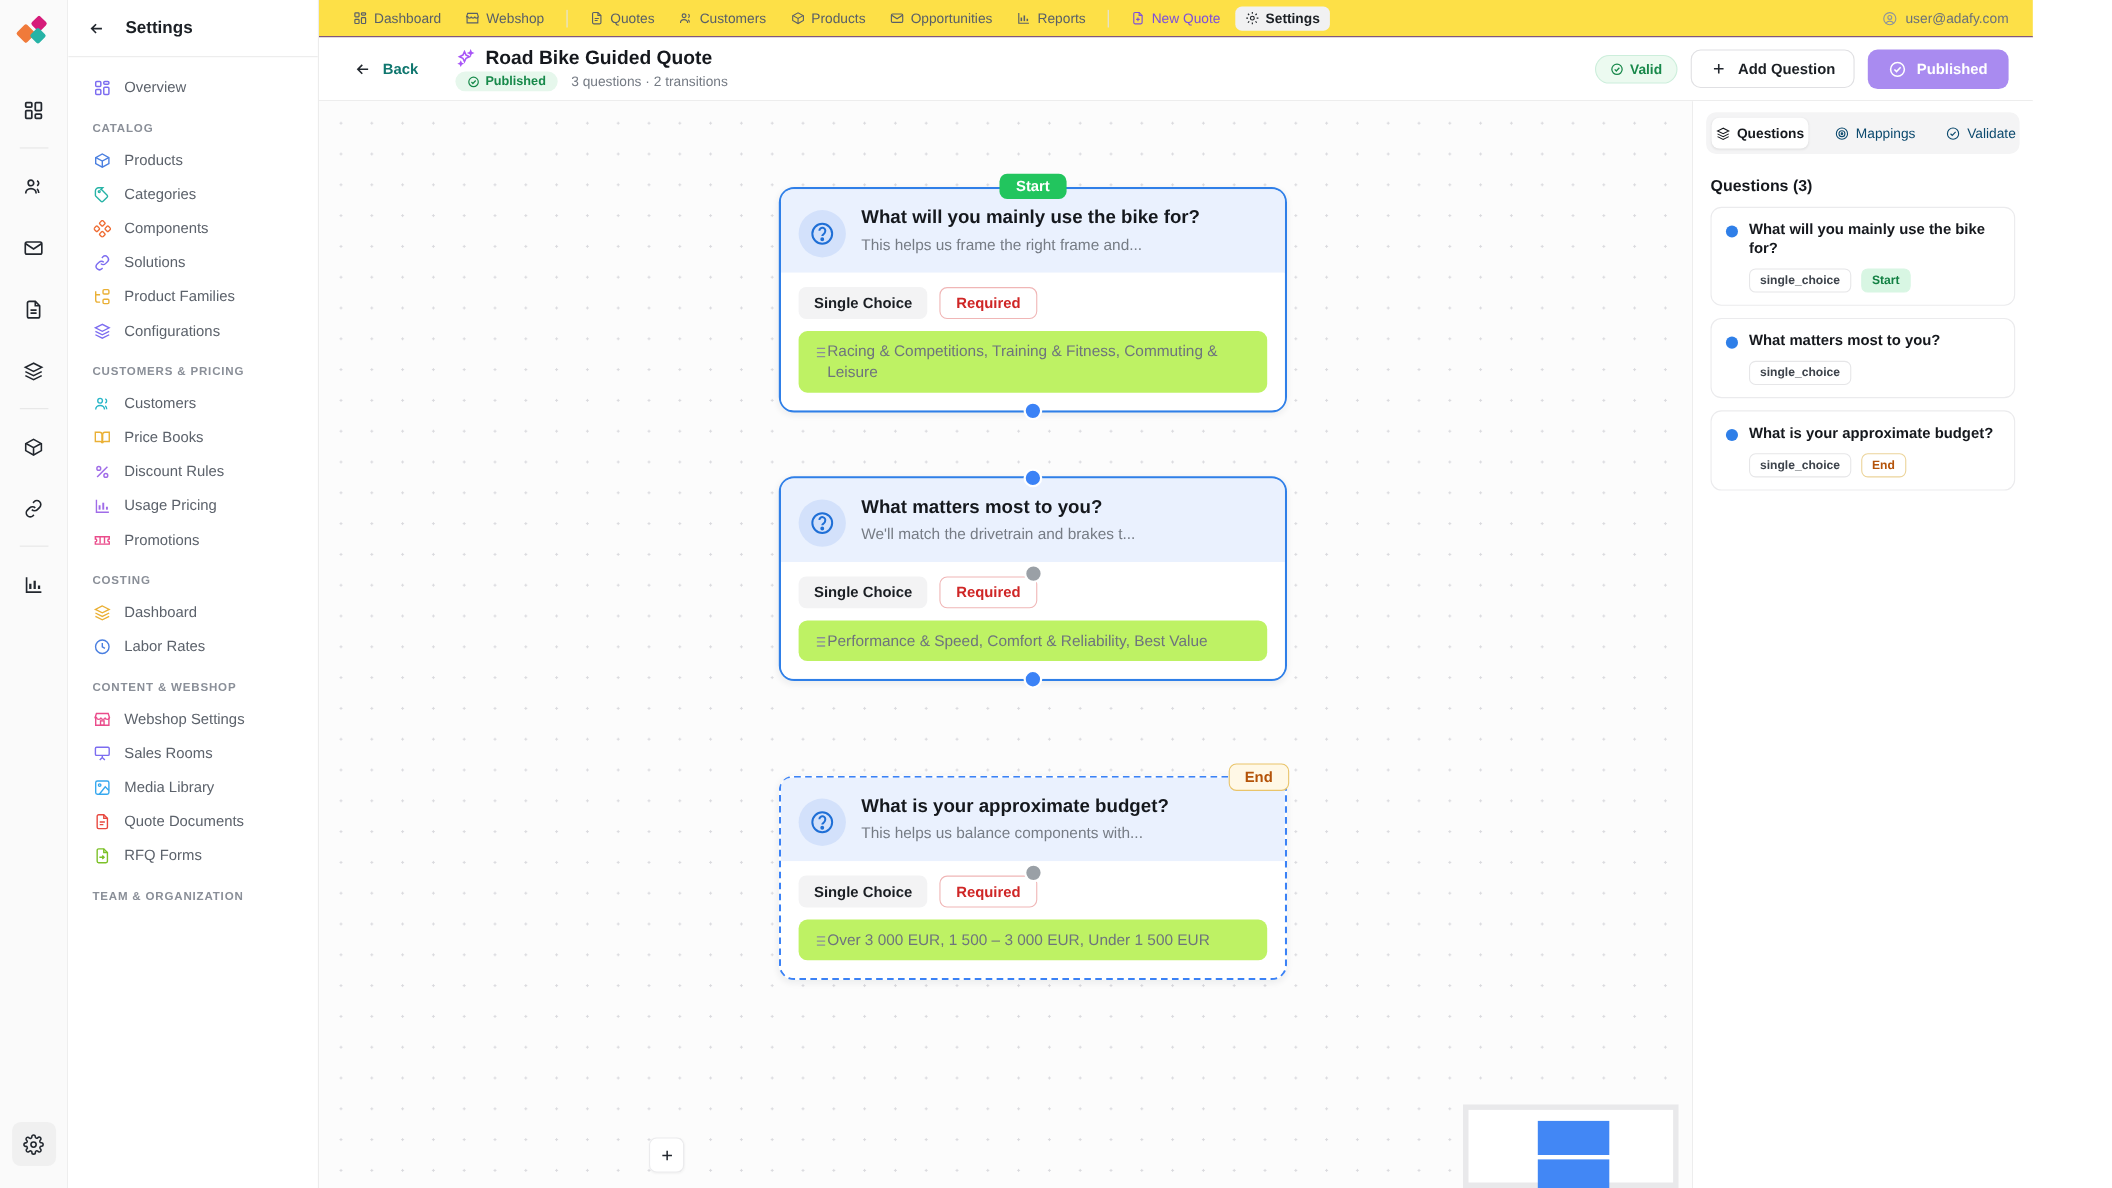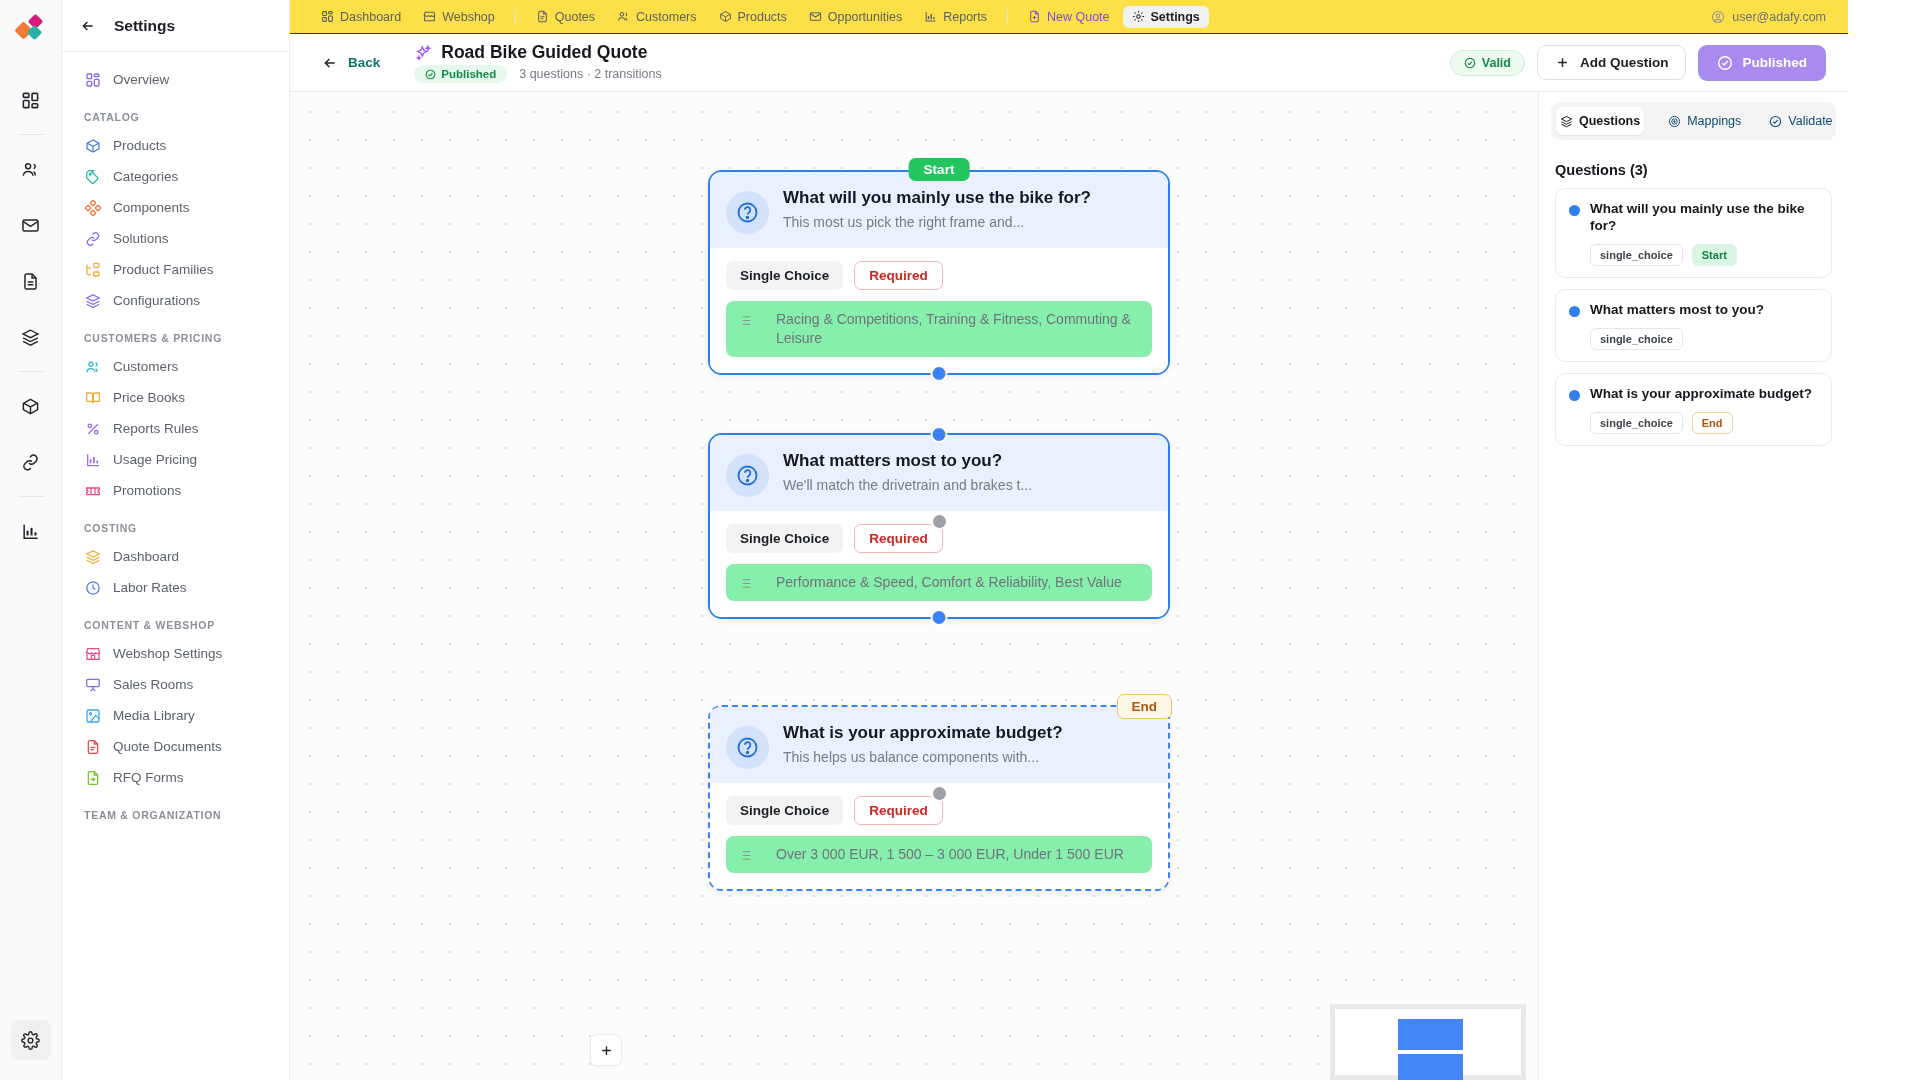--- a/index.html
+++ b/index.html
@@ -155,22 +155,22 @@
   .chips { display: flex; align-items: center; gap: 11px; }
   .chip-type {
     background: #f3f3f4; color: #1b1f24; font-size: 13.5px; font-weight: 700;
     border-radius: 7px; padding: 7px 14px;
   }
   .chip-req {
     border: 1px solid #f0b6b6; color: #cf2626; font-size: 13.5px; font-weight: 700;
     border-radius: 7px; padding: 6px 14px; background: #fff;
   }
   .opts {
-    margin-top: 11px; background: #86efac; border-radius: 8px; padding: 9px 11px;
-    font-size: 14px; color: #6e747d; line-height: 1.36; display: flex; gap: 24px;
+    margin-top: 11px; background: #bef264; border-radius: 8px; padding: 9px 11px;
+    font-size: 14px; color: #6e747d; line-height: 1.36; display: flex; gap: 0;
   }
   .opts .list-ico { flex: 0 0 15px; margin-top: 3px; }
 
   .badge-start {
     position: absolute; top: -14px; left: 50%; transform: translateX(-50%);
     background: #22c55e; color: #fff; font-size: 13.5px; font-weight: 700;
     border-radius: 7px; padding: 4px 15px; z-index: 4;
   }
   .badge-end {
     position: absolute; top: -13px; right: -4px;
@@ -409,21 +409,21 @@
         <span class="lbl">Price Books</span>
       </div>
       <div class="sb-item">
         <span class="ico">
           <svg width="16" height="16" viewBox="0 0 24 24" fill="none" stroke="#a06ce8" stroke-width="2">
               <path d="M19 5L5 19"></path>
               <circle cx="7.2" cy="7.2" r="2.6"></circle>
               <circle cx="16.8" cy="16.8" r="2.6"></circle>
             </svg>
         </span>
-        <span class="lbl">Reports Rules</span>
+        <span class="lbl">Discount Rules</span>
       </div>
       <div class="sb-item">
         <span class="ico">
           <svg width="16" height="16" viewBox="0 0 24 24" fill="none" stroke="#a06ce8" stroke-width="1.9">
               <path d="M4 3.5v17h17"></path>
               <rect x="7" y="11" width="2.6" height="6" fill="#a06ce8" stroke="none"></rect>
               <rect x="12" y="7.5" width="2.6" height="9.5" fill="#a06ce8" stroke="none"></rect>
               <rect x="17" y="13" width="2.6" height="4" fill="#a06ce8" stroke="none"></rect>
             </svg>
         </span>
@@ -688,21 +688,21 @@
           <div class="node-head">
             <div class="q-avatar">
               <svg width="23" height="23" viewBox="0 0 24 24" fill="none" stroke="#1f6fd6" stroke-width="1.9">
                   <circle cx="12" cy="12" r="9.4"></circle>
                   <path d="M9.3 9.2a2.8 2.8 0 115.4 1c0 1.9-2.7 2.4-2.7 4"></path>
                   <circle cx="12" cy="17.2" r=".9" fill="#1f6fd6"></circle>
                 </svg>
             </div>
             <div>
               <div class="q-title">What will you mainly use the bike for?</div>
-              <div class="q-sub">This most us pick the right frame and...</div>
+              <div class="q-sub">This helps us frame the right frame and...</div>
             </div>
           </div>
           <div class="node-body">
             <div class="chips">
               <span class="chip-type">Single Choice</span>
               <span class="chip-req">Required</span>
             </div>
             <div class="opts">
               <span class="list-ico">
                   <svg width="15" height="15" viewBox="0 0 24 24" fill="none" stroke="#8b9099" stroke-width="1.9">

